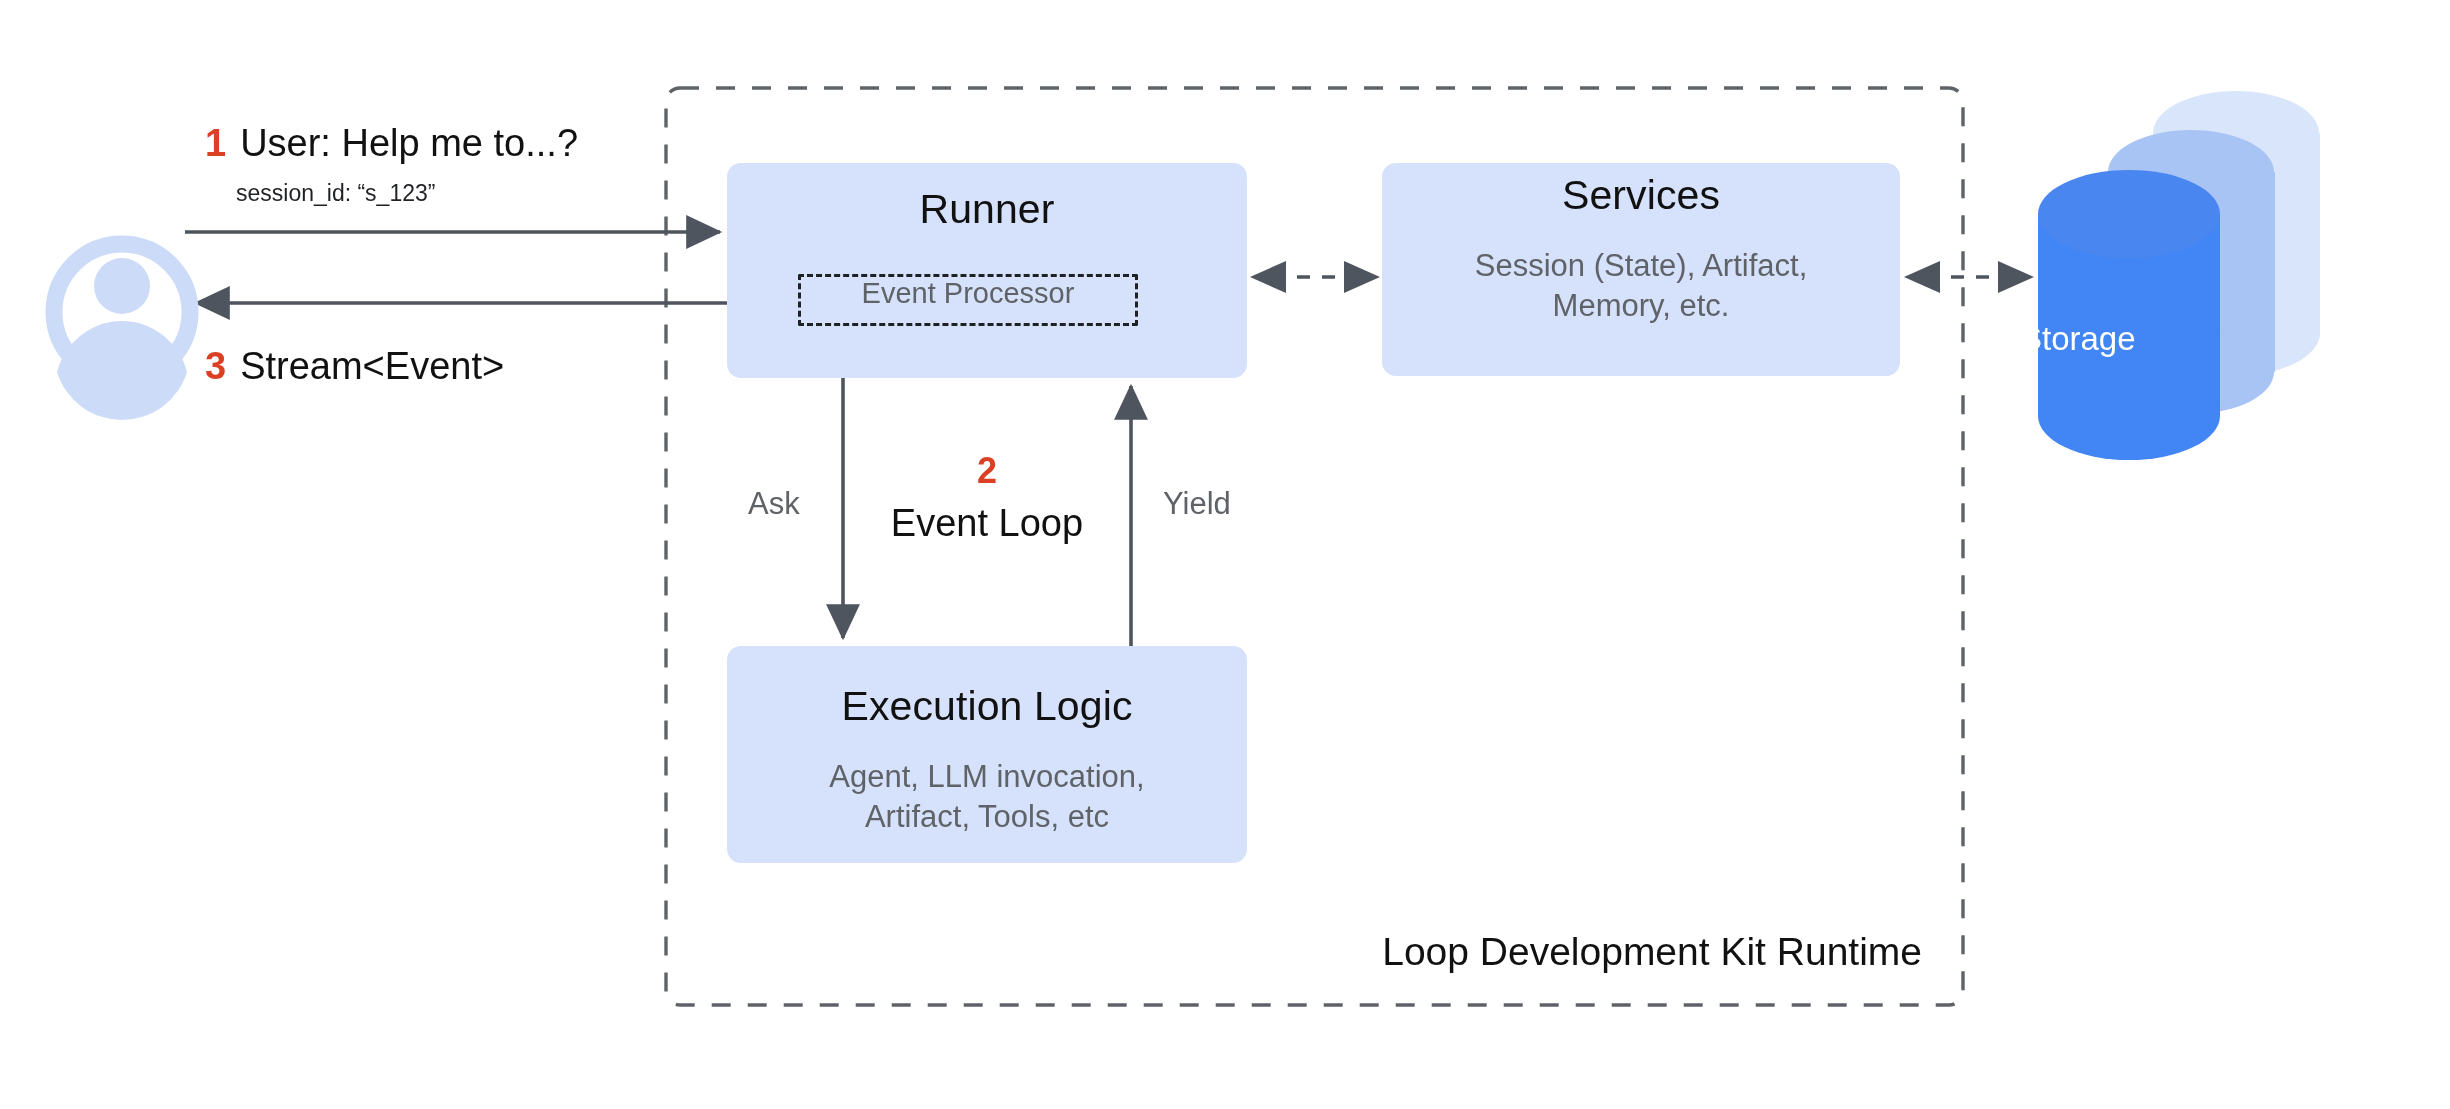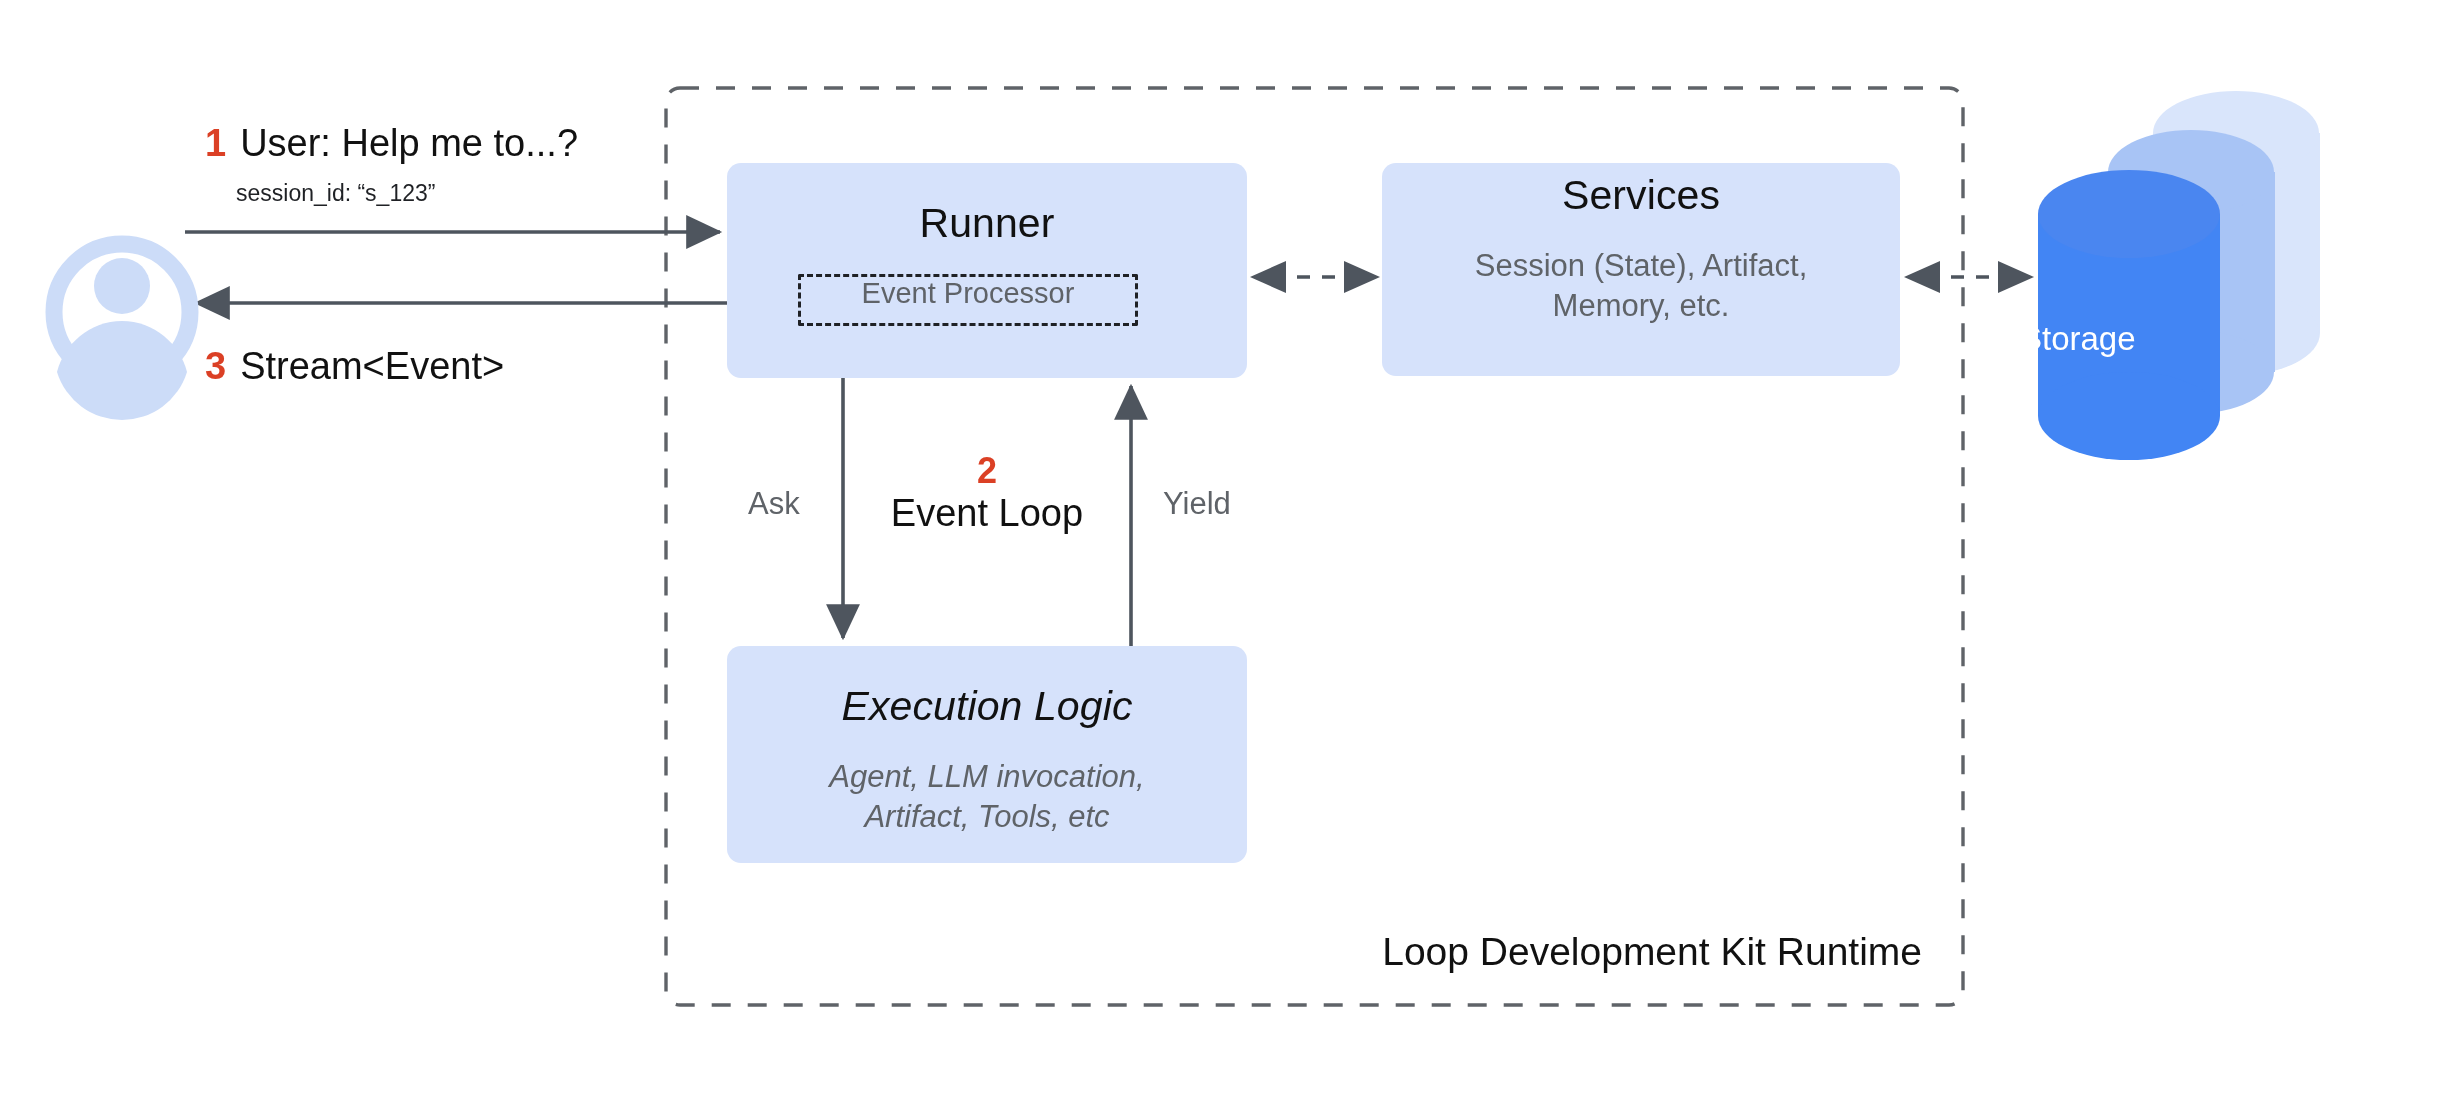--- a/index.html
+++ b/index.html
@@ -54,21 +54,21 @@
     margin-top: 28px;
     white-space: pre-line;
   }
   
   #runner-box {
     left: 727px;
     top: 163px;
     width: 520px;
     height: 215px;
     justify-content: flex-start;
-    padding-top: 38px;
+    padding-top: 24px;
   }
   #event-processor {
     position: absolute;
     left: 71px;
     top: 111px;
     width: 340px;
     height: 52px;
     border: 3px dashed #1f2125;
     border-radius: 2px;
     display: flex;
@@ -90,21 +90,20 @@
     padding-top: 10px;
   }
   
   #exec-box {
     left: 727px;
     top: 646px;
     width: 520px;
     height: 217px;
     justify-content: flex-start;
     padding-top: 38px;
-    font-style: italic;
   }
 
   
   #runtime-label {
     position: absolute;
     left: 1322px;
     top: 930px;
     width: 600px;
     text-align: right;
     color: #111111;
@@ -154,21 +153,21 @@
   }
   #eventloop .num {
     display: block;
     font-size: 36px;
     line-height: 1.05;
   }
   #eventloop .lbl {
     display: block;
     color: #111111;
     font-size: 38px;
-    margin-top: 2px;
+    margin-top: 12px;
     white-space: nowrap;
   }
   .edge-label {
     position: absolute;
     color: #5f6368;
     font-size: 31px;
     white-space: nowrap;
   }
   #ask-label { left: 748px; top: 486px; }
   #yield-label { left: 1163px; top: 486px; }

